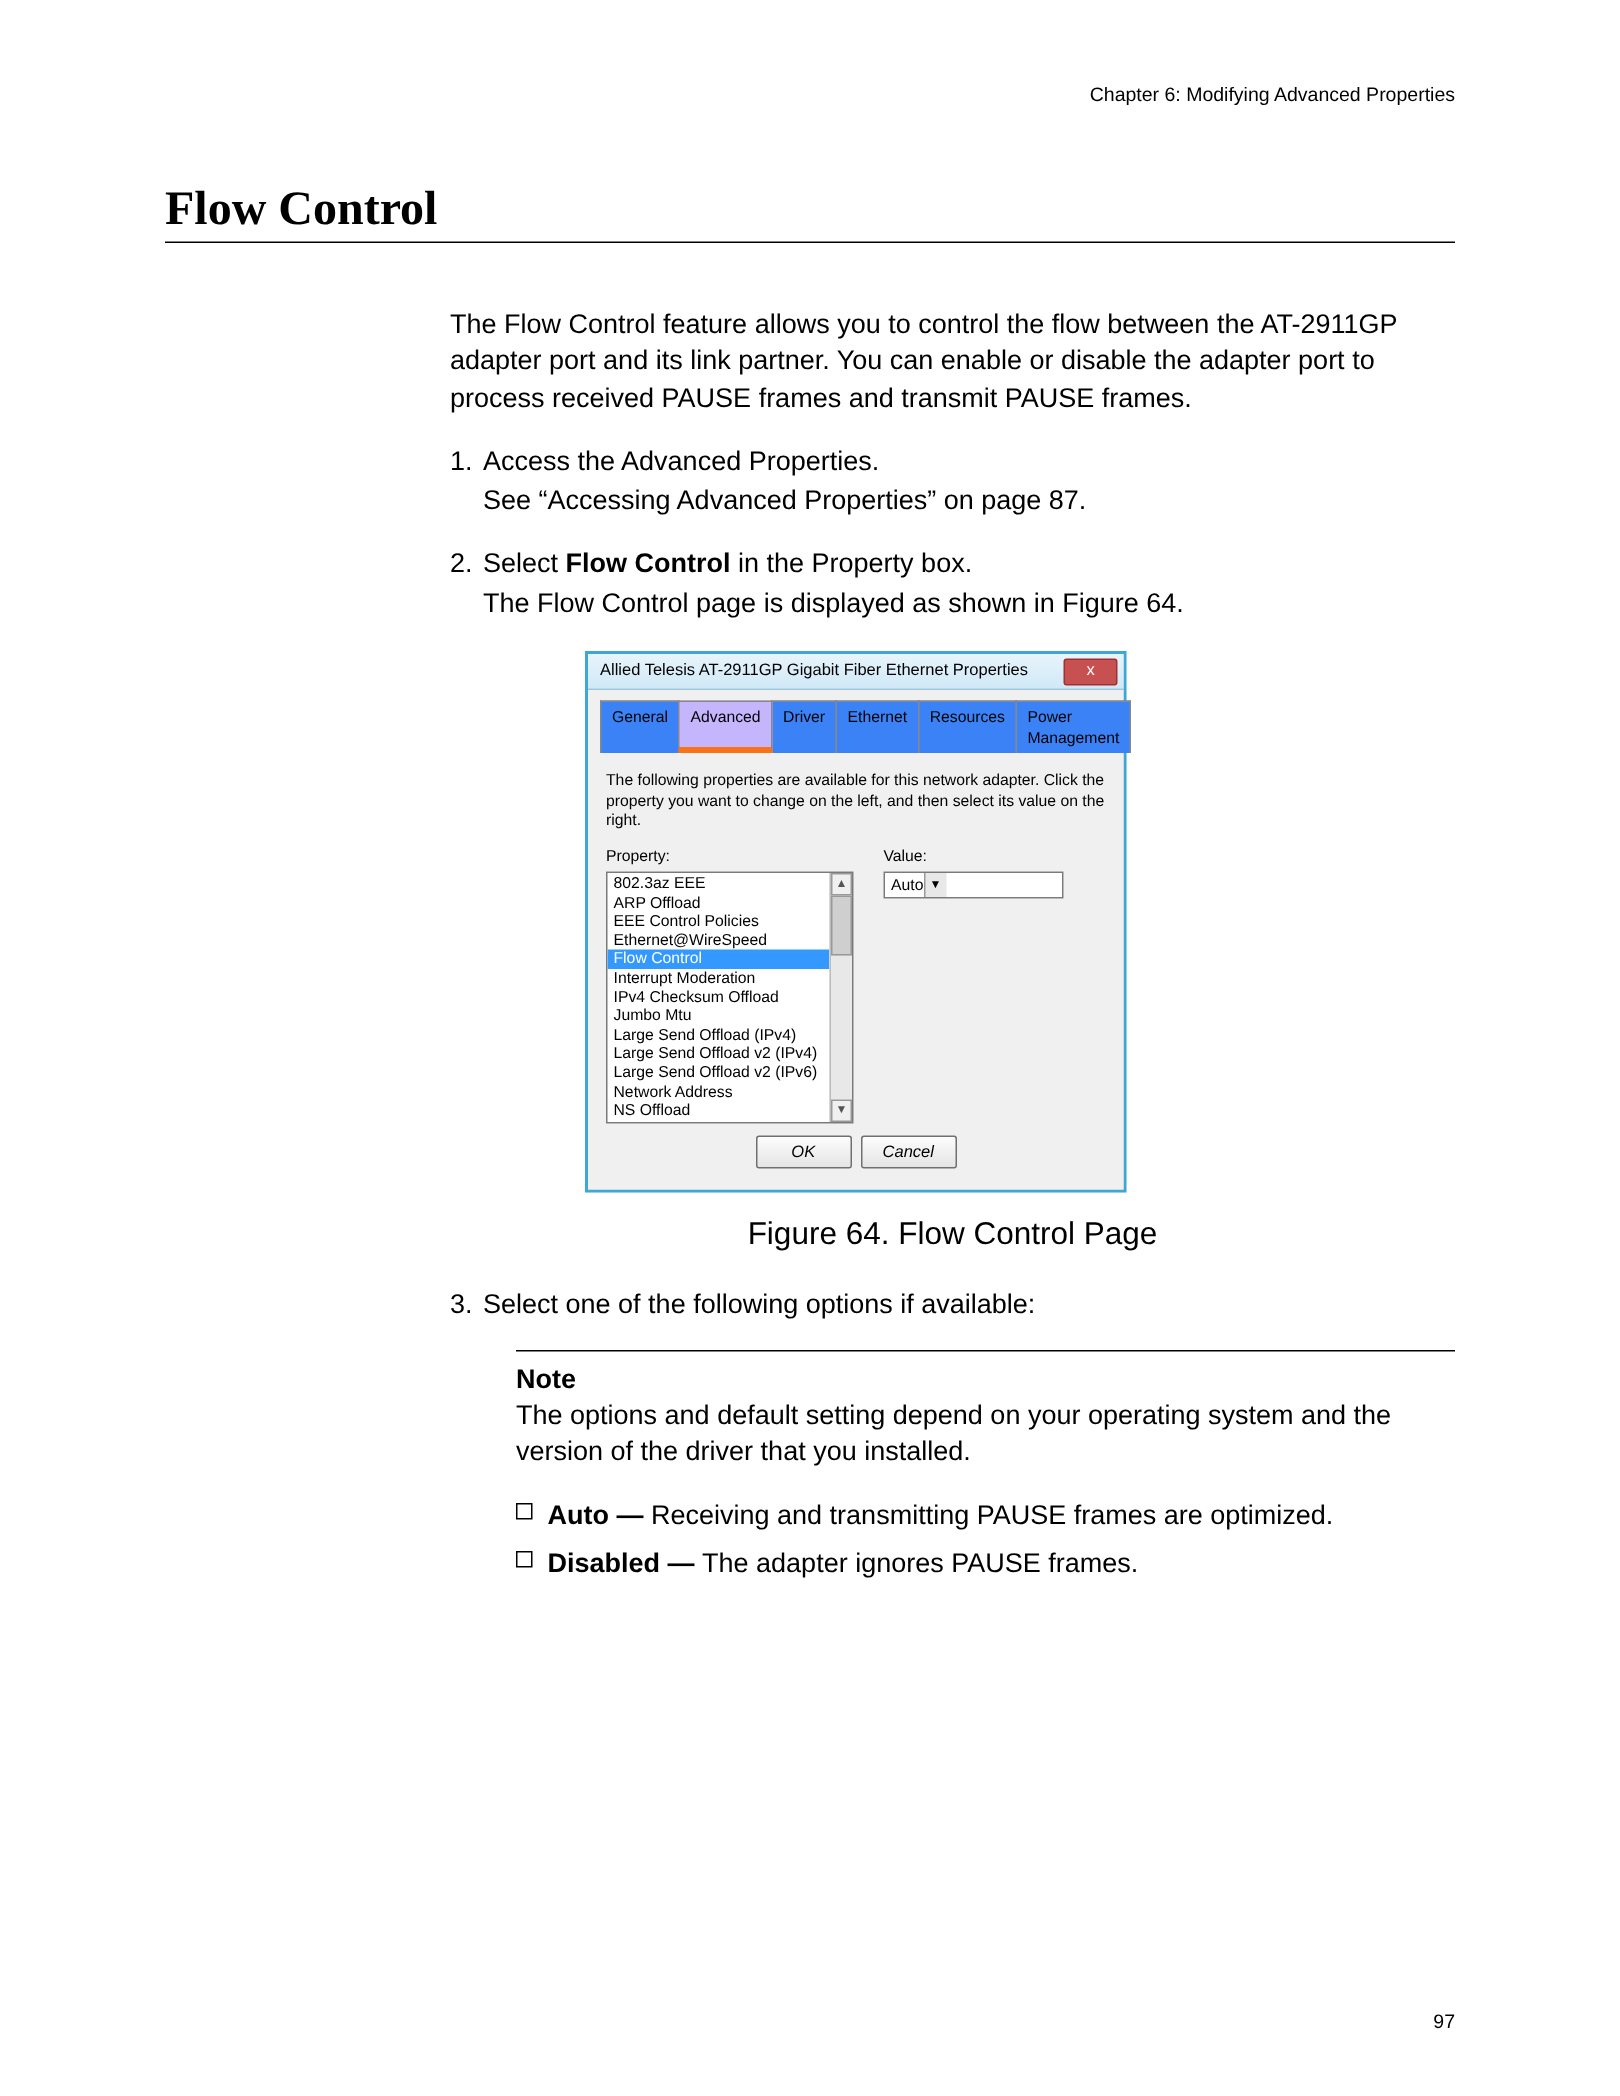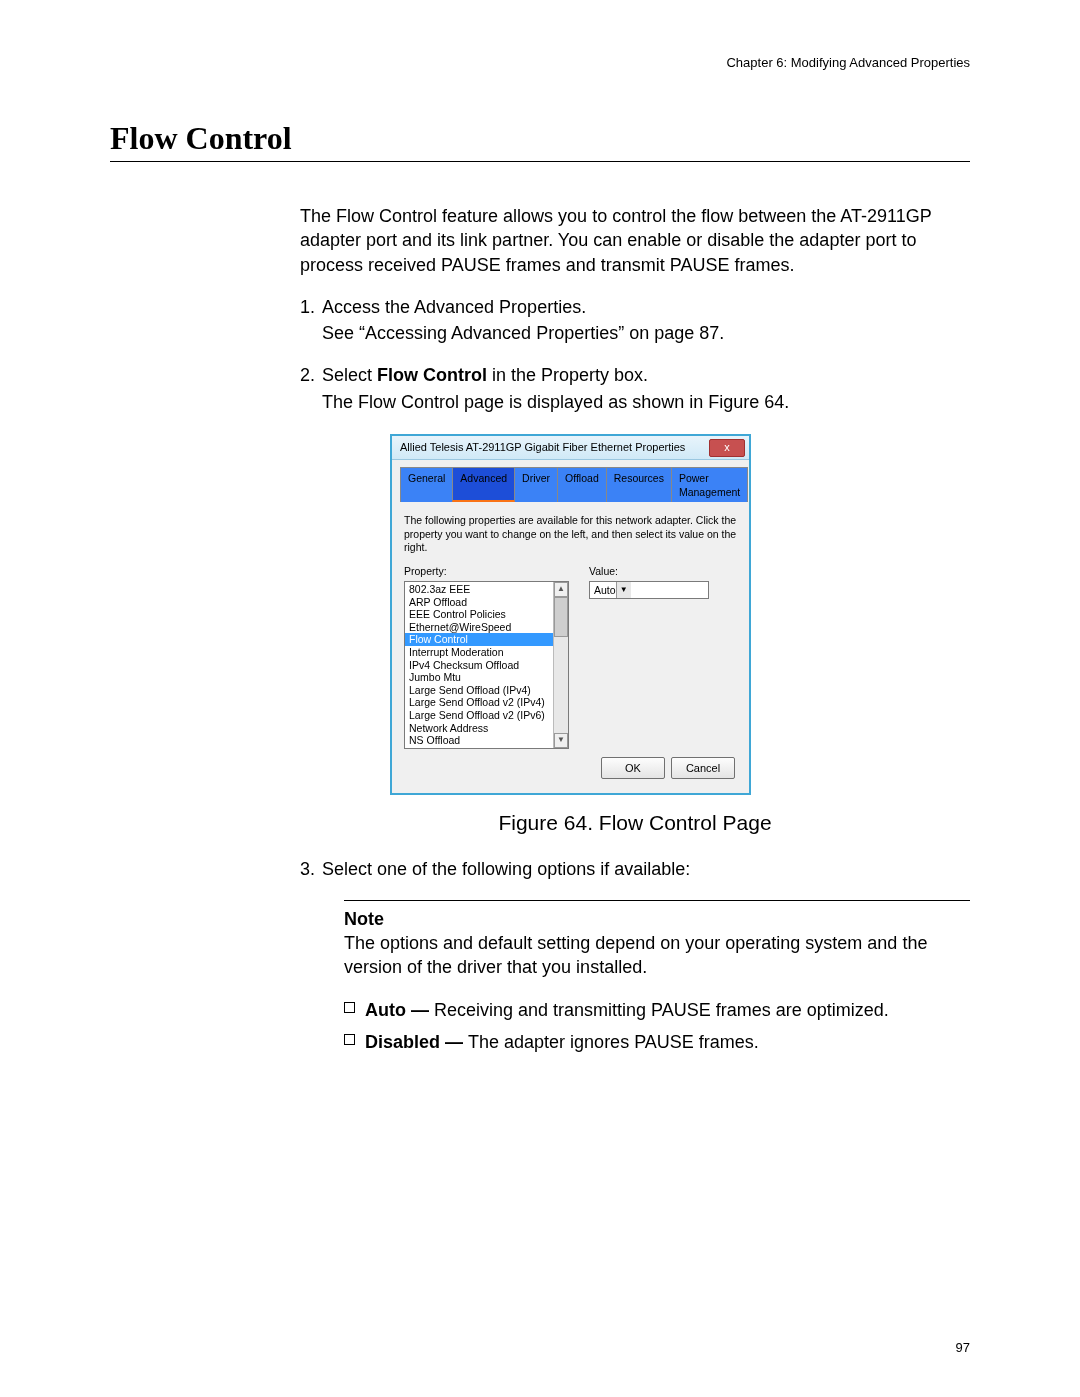--- a/index.html
+++ b/index.html
@@ -87,21 +87,21 @@
   .tab {
     padding: 3px 7px;
     border: 1px solid #888;
     border-bottom: none;
     background: #3b82f6;
     margin-right: -1px;
     font-size: 10.5px;
     position: relative;
     top: 1px;
   }
-  .tab.active { background: #1d4ed8; border-bottom: 2px solid #f97316; z-index: 2; }
+  .tab.active { background: #c4b5fd; border-bottom: 4px solid #f97316; z-index: 2; }
   .tab-content {
     padding: 6px 4px 4px 4px;
     font-size: 10.5px;
   }
   .desc { margin-bottom: 10px; line-height: 1.25; }
   .prop-row { display: flex; gap: 20px; }
   .prop-col { flex: 1; }
   .prop-label { margin-bottom: 3px; }
   .listbox {
     border: 1px solid #7a7a7a;
@@ -138,22 +138,23 @@
     font-size: 10.5px;
   }
   .sel-arrow {
     width: 15px; height: 16px;
     border-left: 1px solid #999;
     background: #e8e8e8;
     display: flex; align-items: center; justify-content: center;
     font-size: 8px;
   }
   .dlg-buttons {
-    display: flex; justify-content: flex-end; gap: 6px;
+    display: flex; justify-content: center; gap: 6px;
     padding: 8px 2px 2px 2px;
+    font-style: italic;
   }
   .dlg-btn {
     min-width: 64px; height: 22px;
     border: 1px solid #707070;
     background: linear-gradient(#fdfdfd,#e4e4e4);
     font-size: 11px;
     display: flex; align-items: center; justify-content: center;
     border-radius: 2px;
   }
   .page-num {
@@ -188,21 +189,21 @@
       <div class="dialog">
         <div class="dlg-titlebar">
           <span class="dlg-title">Allied Telesis AT-2911GP Gigabit Fiber Ethernet Properties</span>
           <div class="dlg-close">x</div>
         </div>
         <div class="dlg-body">
           <div class="tabs" id="tabs-container">
               <div class="tab">General</div>
               <div class="tab active">Advanced</div>
               <div class="tab">Driver</div>
-              <div class="tab">Offload</div>
+              <div class="tab">Ethernet</div>
               <div class="tab">Resources</div>
               <div class="tab">Power Management</div>
             </div>
           <div class="tab-content">
             <div class="desc">The following properties are available for this network adapter. Click the property you want to change on the left, and then select its value on the right.</div>
             <div class="prop-row">
               <div class="prop-col">
                 <div class="prop-label">Property:</div>
                 <div class="listbox">
                   <div class="list-items" id="prop-list">

